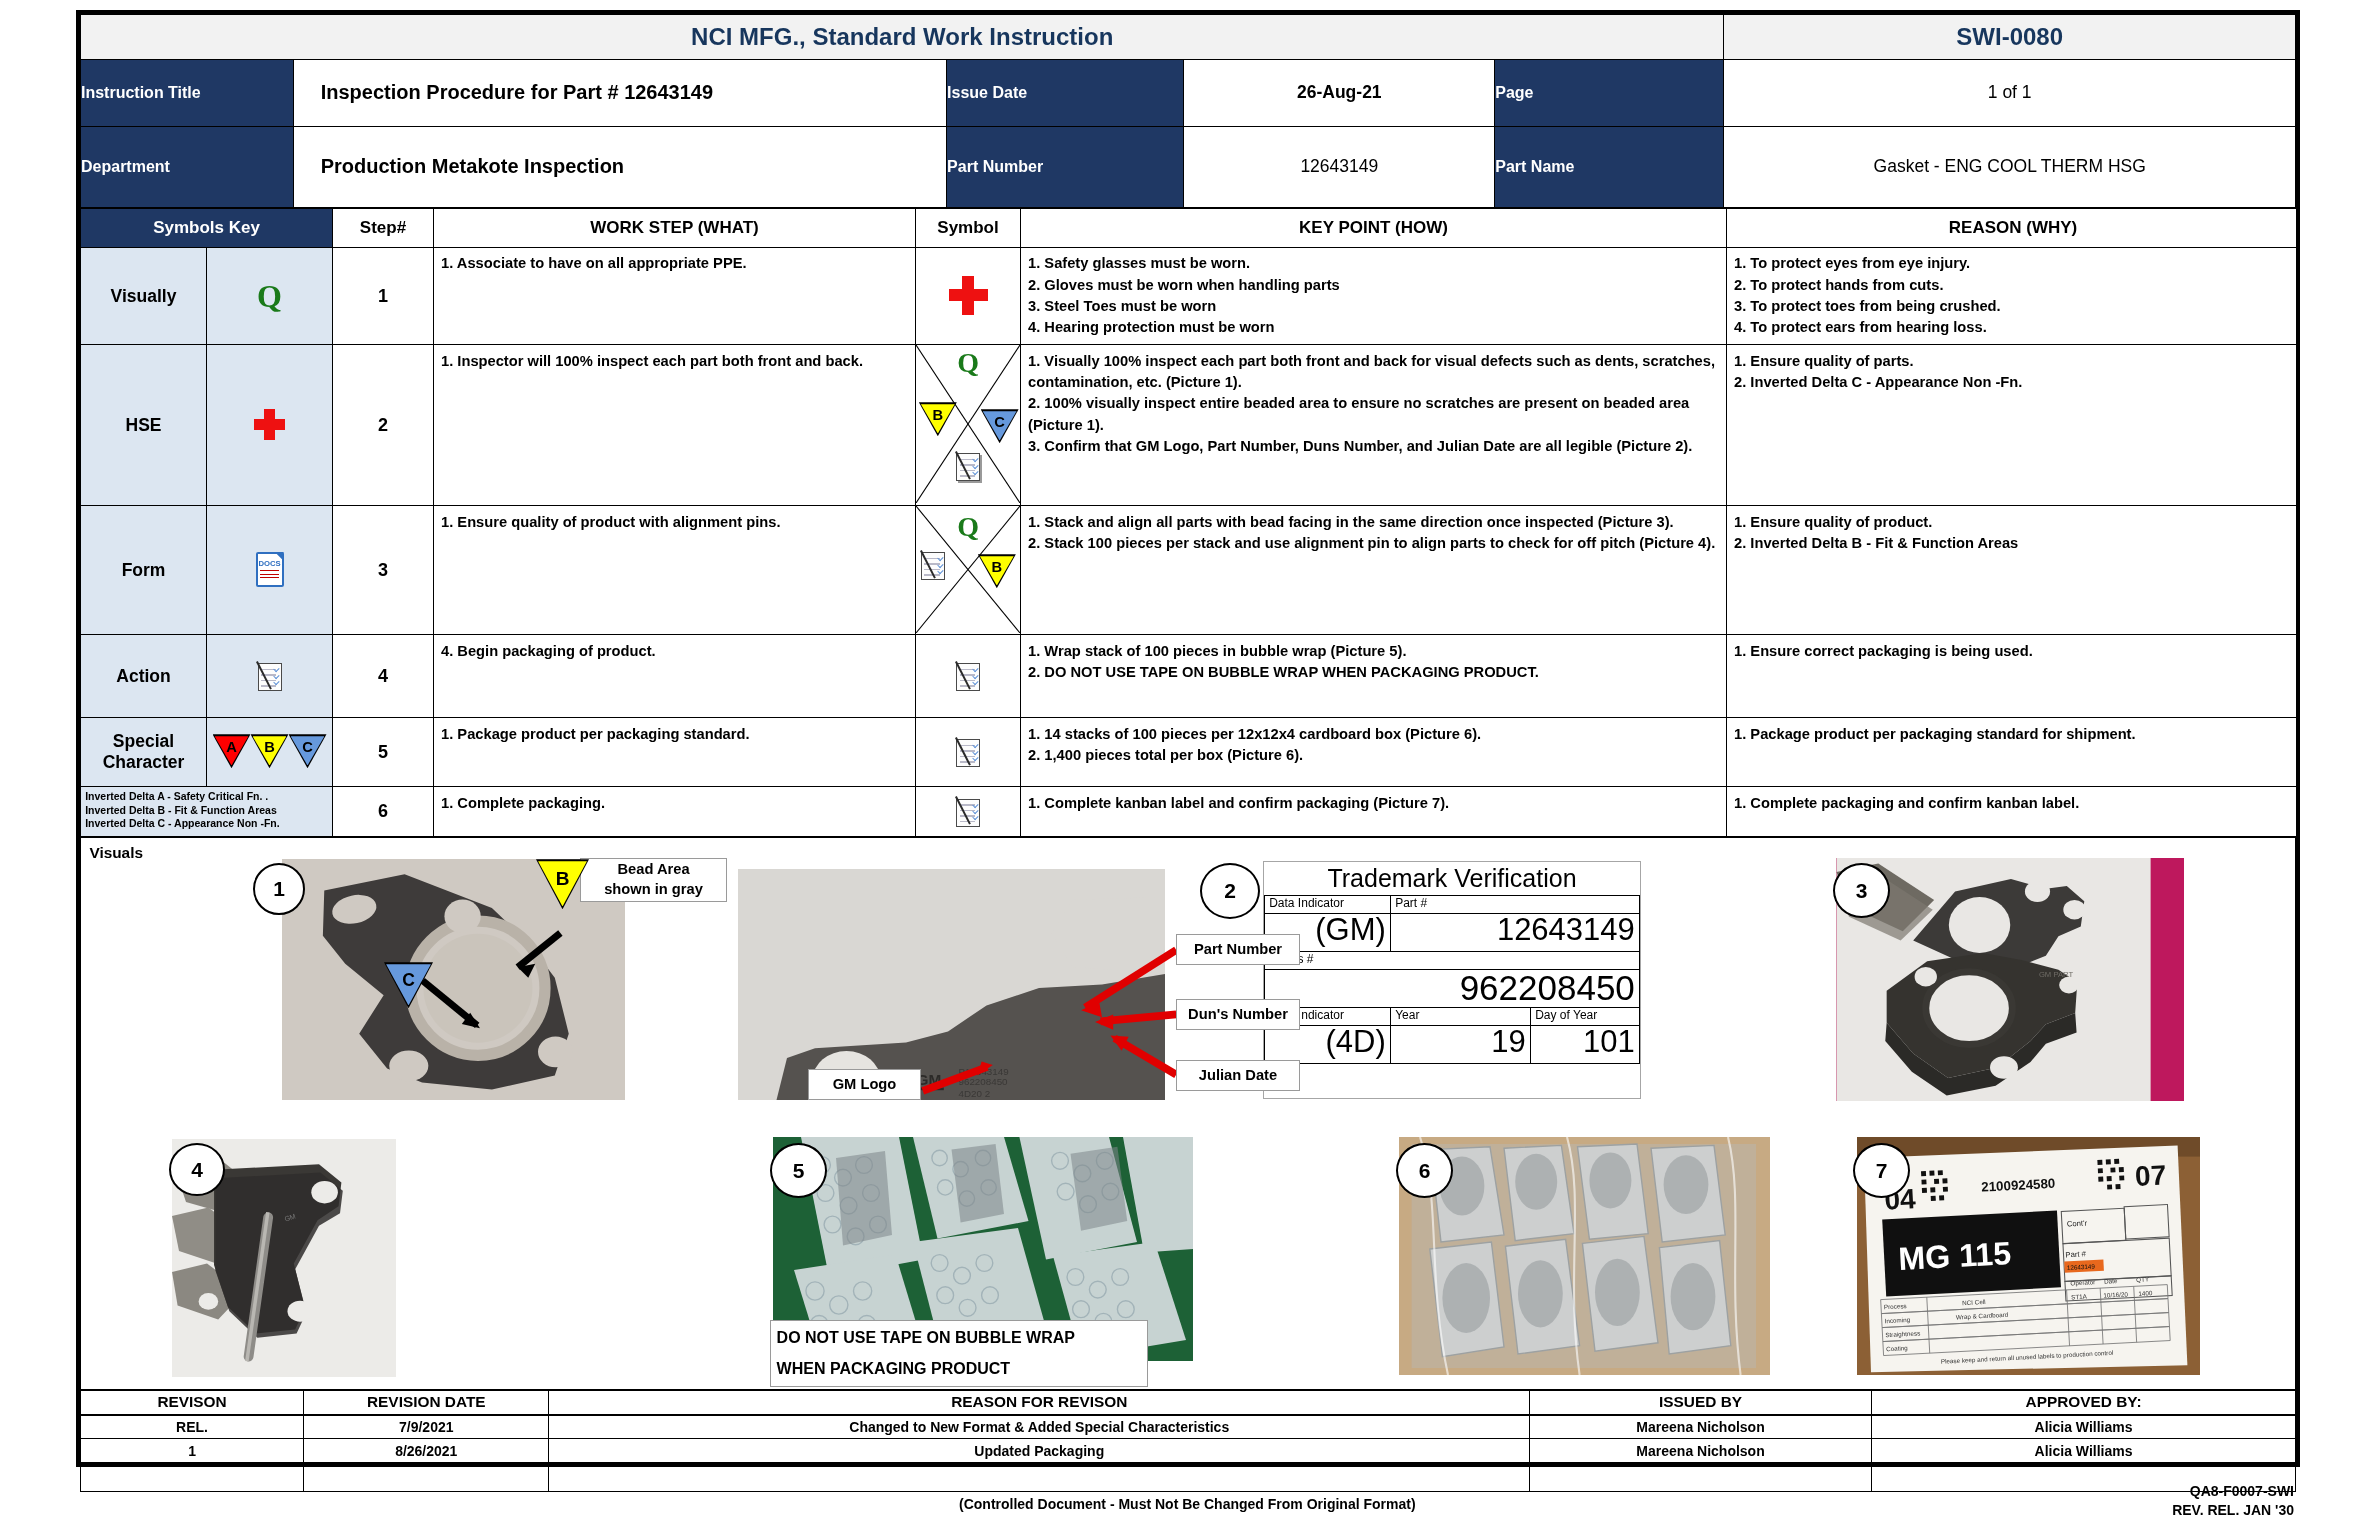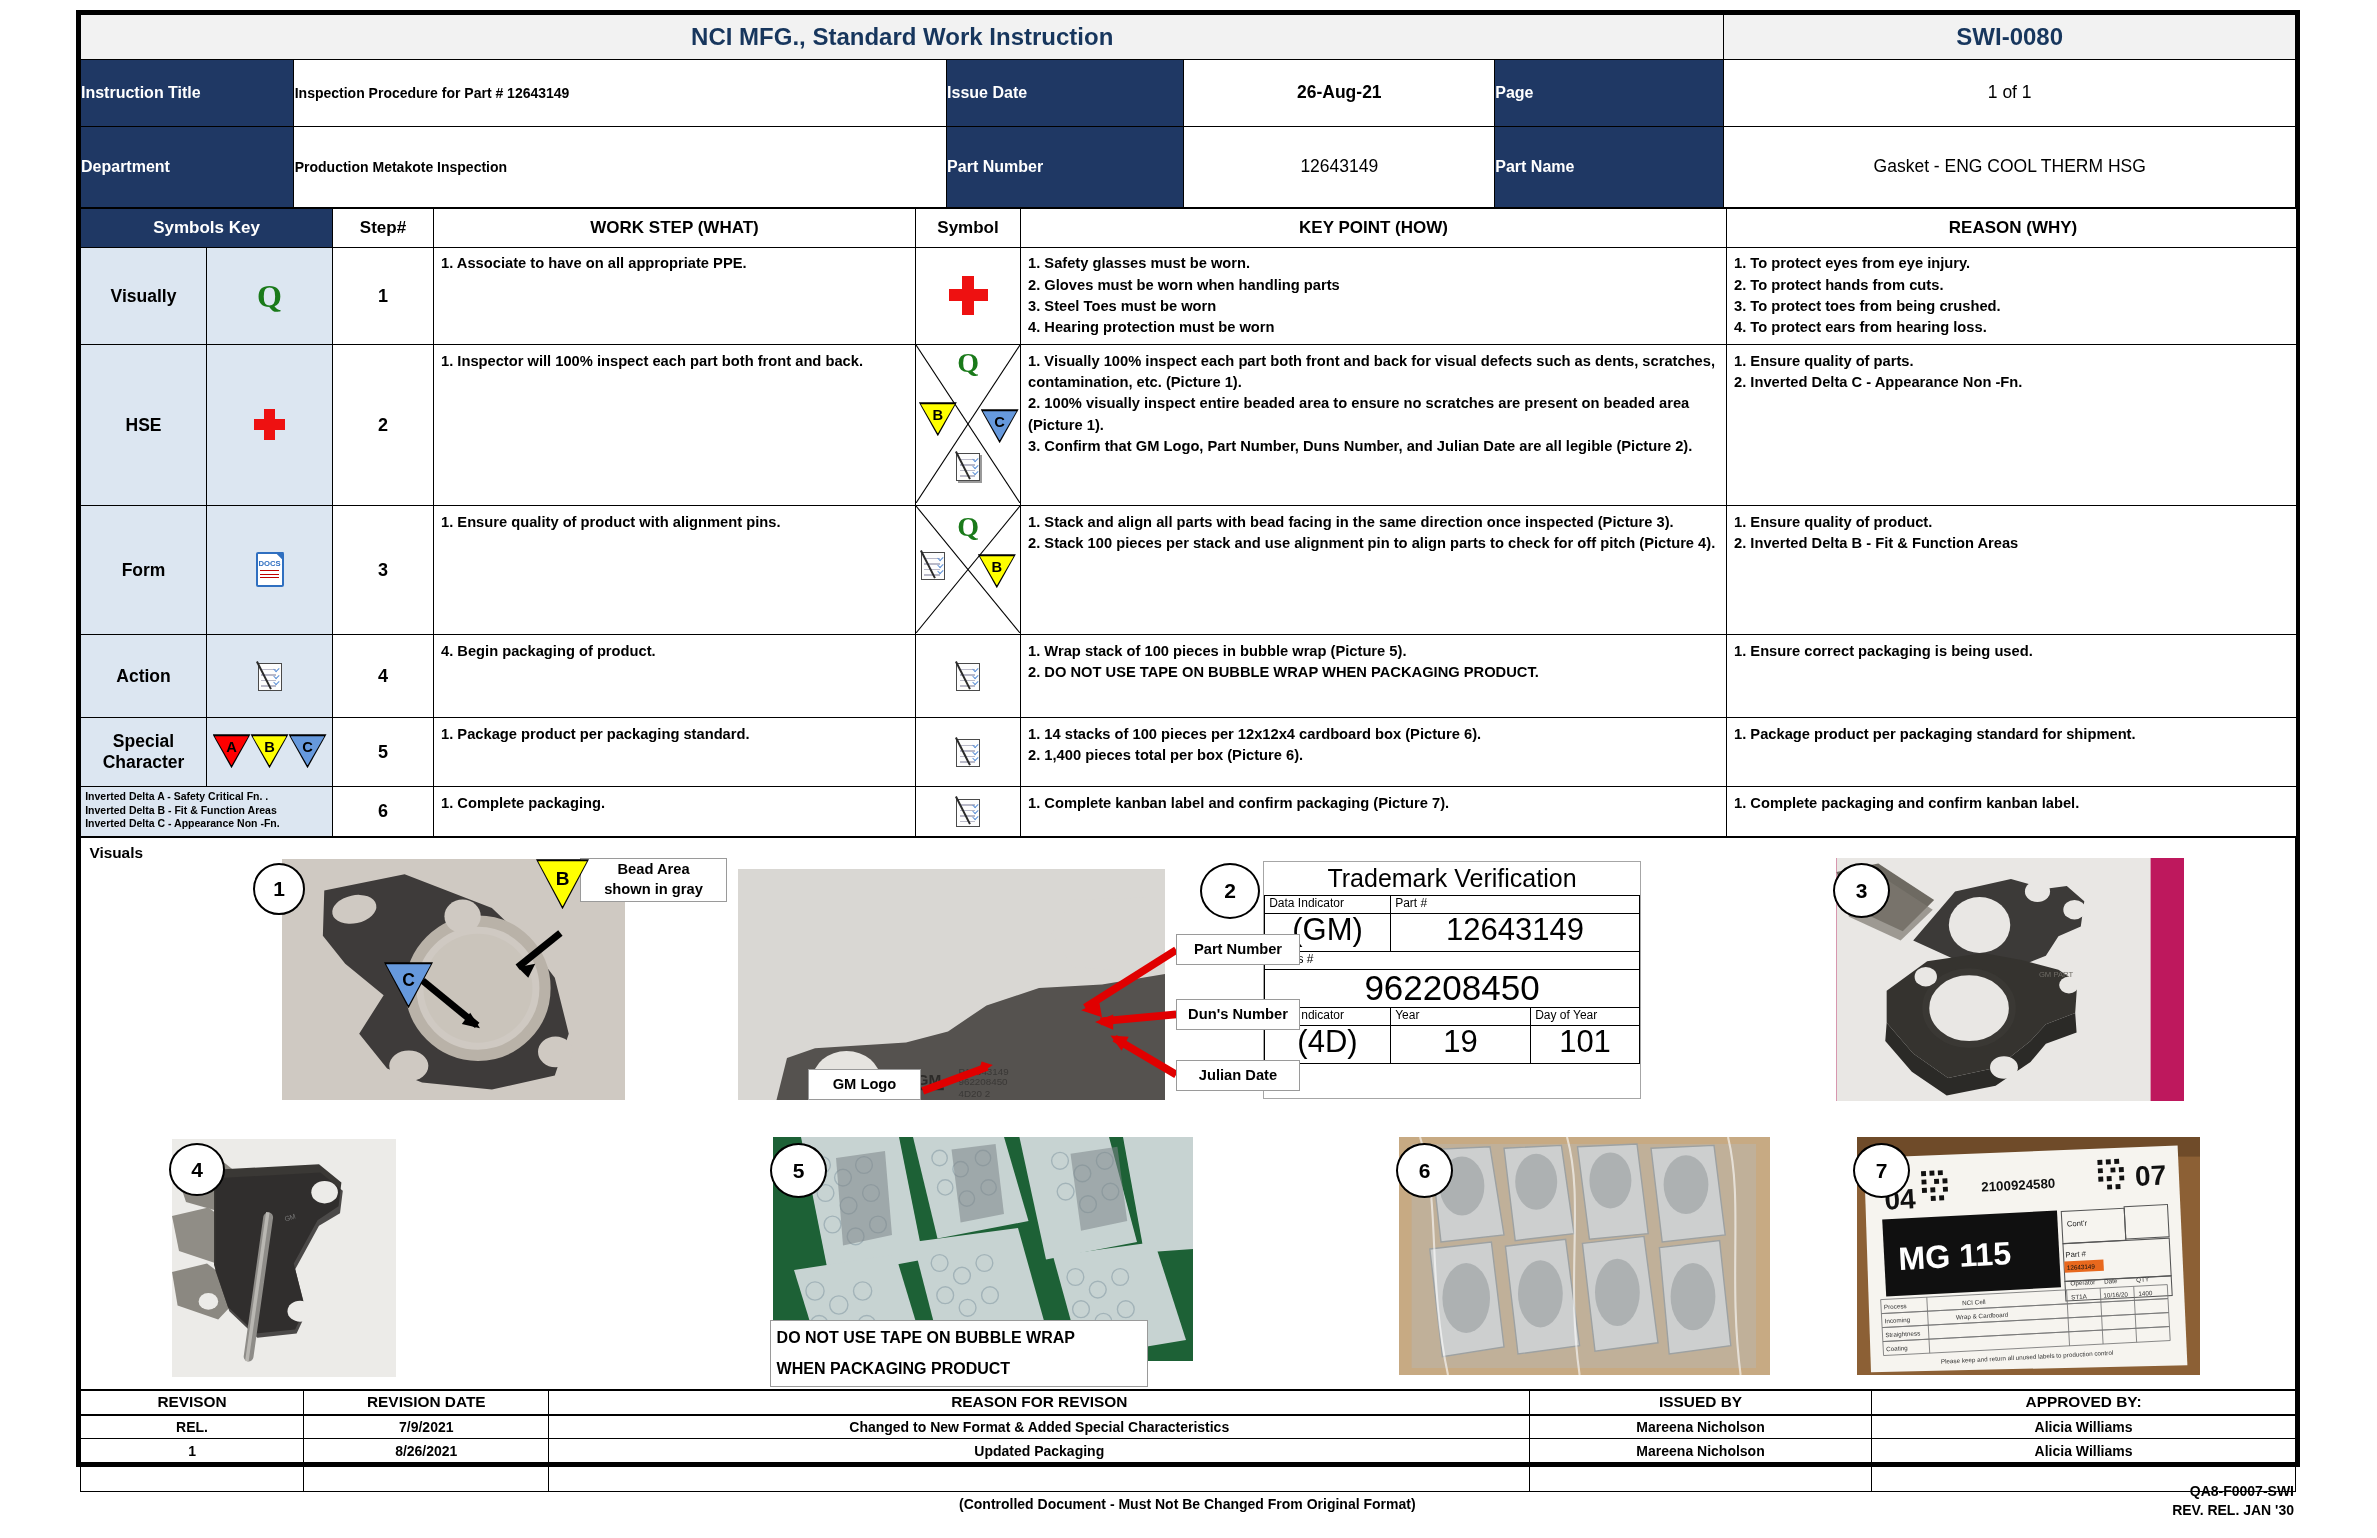--- a/index.html
+++ b/index.html
@@ -33,21 +33,21 @@
   .title-main {
     background:#f2f2f2; color:#17365d; font-weight:bold;
     font-size: 24px; text-align:center; vertical-align: middle;
   }
   .title-code {
     background:#f2f2f2; color:#17365d; font-weight:bold;
     font-size: 24px; text-align:center; vertical-align: middle;
   }
 
   .hdr-lab { font-size: 16px; }
-  .hdr-val { font-size: 14px; font-weight: bold; padding-left: 1px; vertical-align: middle; margin-top: 13px; }
+  .hdr-val { font-size: 20px; font-weight: bold; padding-left: 27px; vertical-align: middle; margin-top: 13px; }
   .hdr-val-c { font-size: 17.5px; font-weight: bold; text-align:center; vertical-align: middle; }
   .hdr-val-c2 { font-size: 17.5px; text-align:center; vertical-align: middle; }
 
   
   .colhdr { font-size: 17px; font-weight: bold; text-align:center; vertical-align:middle; height: 39px; }
 
   
   .symname { font-size: 17.5px; font-weight: bold; text-align:center; vertical-align:middle; background:#dce6f1; }
   .symglyph { background:#dce6f1; text-align:center; vertical-align:middle; }
   .symfoot { background:#dce6f1; font-size:10.5px; font-weight:bold; line-height:1.30; padding:2.8px 4.2px; }
@@ -125,21 +125,21 @@
     font-size:14.7px; font-weight:bold; text-align:center; line-height:1.35;
     display:flex; align-items:center; justify-content:center; padding:2.8px 5.6px;
   }
 
   
   .tmbox { position:absolute; border:1.4px solid #a6a6a6; background:#fff; z-index:20; }
   .tmtitle { font-size:25px; text-align:center; padding:2.8px 0 1.4px; font-family:"Liberation Sans", sans-serif; }
   .tmtbl { width:100%; border-collapse:collapse; }
   .tmtbl td { border:0.7px solid #000; padding:0 4.2px; }
   .tmlab { font-size:12px; height:18px; }
-  .tmval { font-size:31px; text-align:center; height:38px; line-height:1; }
+  .tmval { font-size:31px; text-align:right; height:38px; line-height:1; }
   .tmval.big { font-size:35px; }
 
   
   .revtbl td { border:1.4px solid #000; height: 24px; font-size:14px; font-weight:bold; text-align:center; vertical-align:middle;}
   .revhdr td { font-size:15.4px; font-weight:bold; border-bottom:2.1px solid #000;}
 
   .footnote { position:absolute; font-size:14px; font-weight:bold; }
   .footright { position:absolute; right:83px; font-size:14px; font-weight:bold; text-align:right; line-height:1.35;}
 </style>
 </head>

